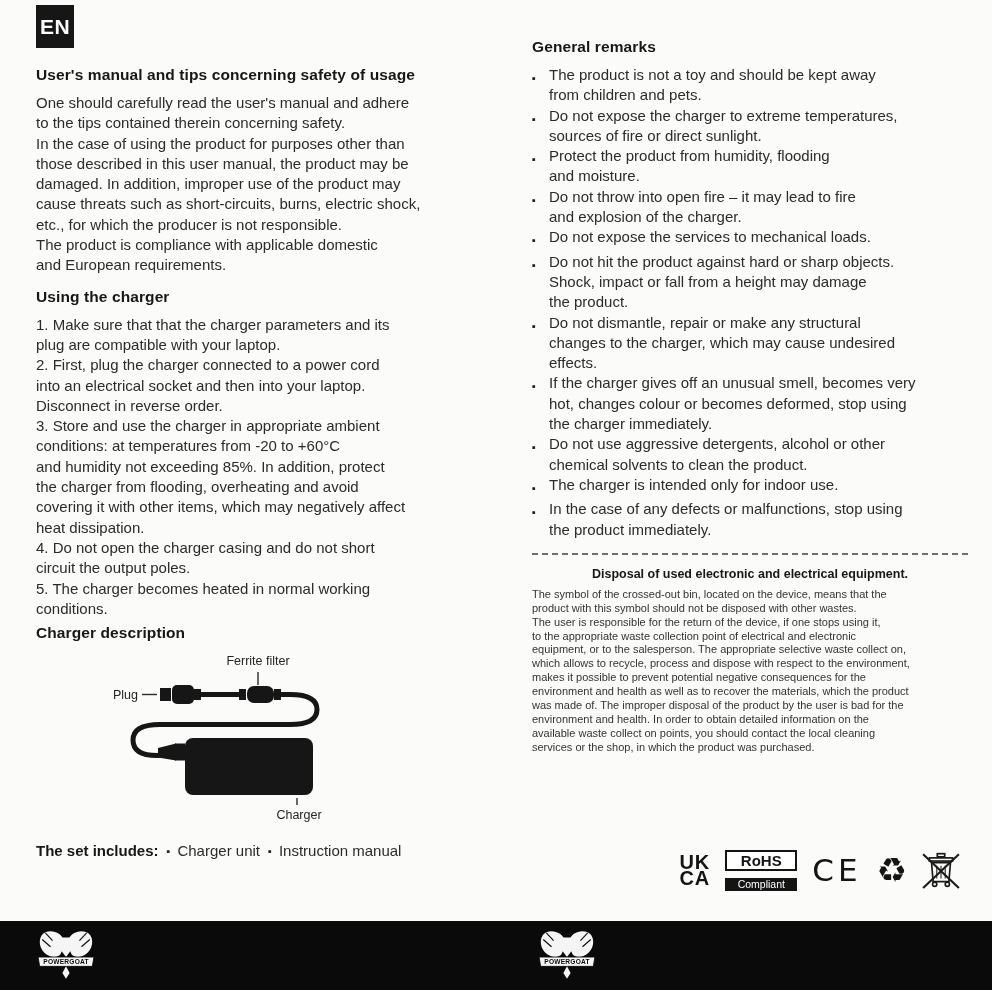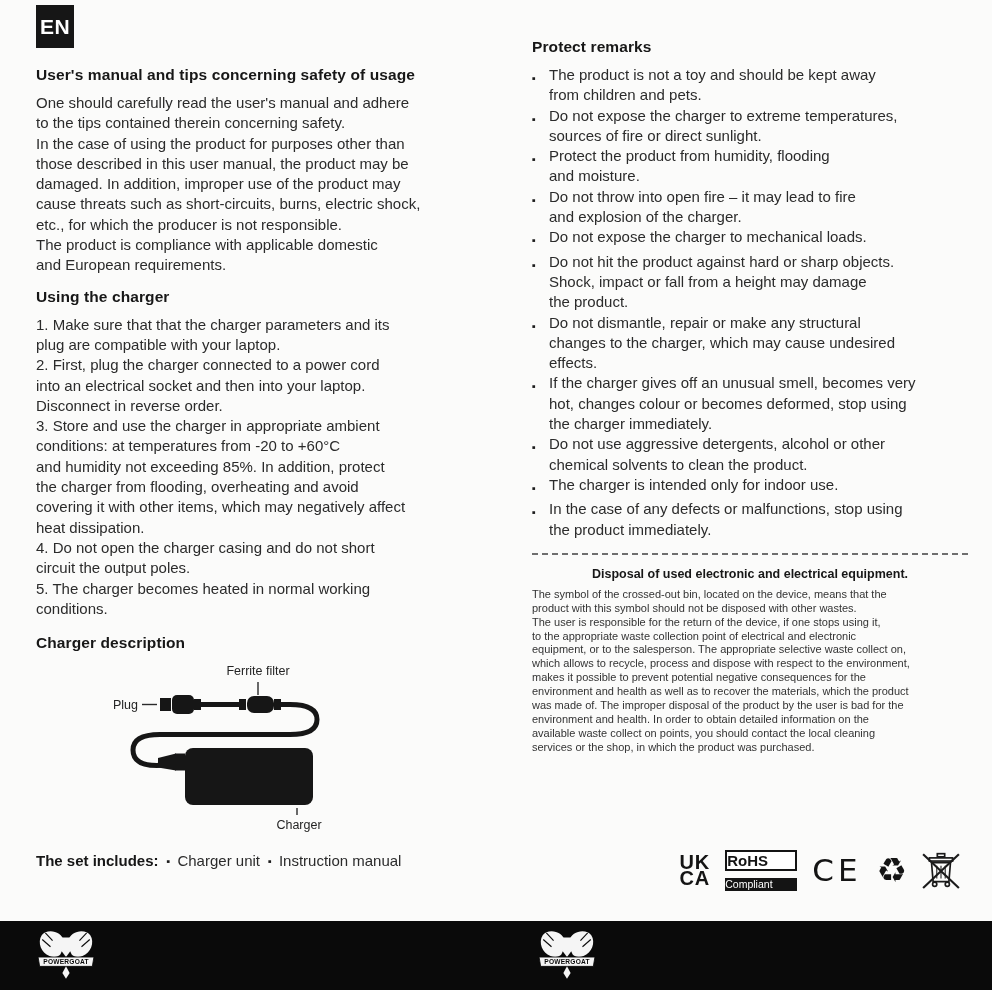--- a/index.html
+++ b/index.html
@@ -28,21 +28,21 @@
   .right-col{position:absolute;left:532px;top:38px;width:436px;}
 
   h2{
     font-size:15.5px;font-weight:bold;color:#171717;
     margin:0 0 9px 0;letter-spacing:.1px;
   }
   .body-text{font-size:15px;line-height:20.3px;color:#2b2b2b;}
   .intro{margin:0 0 9px 0;}
   .using-head{margin-top:12px;}
   .steps{margin:0;}
-  .charger-head{margin-top:15px;margin-bottom:0;}
+  .charger-head{margin-top:5px;margin-bottom:0;}
 
   
   .diagram{display:block;margin-top:2px;}
 
   
   .set-includes{
     margin-top:18px;font-size:15px;color:#2b2b2b;
     display:flex;align-items:baseline;gap:8px;
   }
   .set-includes .lbl{font-weight:bold;color:#171717;}
@@ -66,21 +66,21 @@
   }
   .disposal-text{font-size:11px;line-height:13.9px;color:#333;}
 
   
   .marks{
     position:absolute;left:532px;top:848px;width:436px;height:44px;
     display:flex;align-items:center;justify-content:flex-end;gap:15px;
     padding-right:8px;box-sizing:border-box;color:#141414;
   }
   .ukca{font-weight:800;font-size:20px;line-height:16px;letter-spacing:1px;text-align:center;}
-  .rohs{width:72px;text-align:left;}
+  .rohs{width:72px;text-align:center;}
   .rohs-top{border:2px solid #141414;font-weight:bold;font-size:15px;line-height:17px;background:#fff;}
   .rohs-bottom{background:#141414;color:#fff;font-size:10.5px;line-height:13px;margin-top:7px;}
   .ce{font-family:"DejaVu Sans", sans-serif;font-size:31px;letter-spacing:4px;font-weight:500;}
   .recycle{font-family:"DejaVu Sans", sans-serif;font-size:34px;line-height:34px;}
 
   
   .footer-bar{
     position:absolute;left:0;bottom:0;width:992px;height:69px;background:#0a0a0a;
   }
   .goat{position:absolute;top:6px;}
@@ -165,21 +165,21 @@
         <span>Charger unit</span>
       </span>
       <span class="inc-item">
         <span class="sq">▪</span>
         <span>Instruction manual</span>
       </span>
     </div>
   </div>
 
   <div class="right-col">
-    <h2>Protect remarks</h2>
+    <h2>General remarks</h2>
 
     <ul class="bullets">
       <li>
           <span class="sq">▪</span>
           <span class="pre">The product is not a toy and should be kept away
 from children and pets.</span>
         </li>
       <li>
           <span class="sq">▪</span>
           <span class="pre">Do not expose the charger to extreme temperatures,
@@ -190,21 +190,21 @@
           <span class="pre">Protect the product from humidity, flooding
 and moisture.</span>
         </li>
       <li>
           <span class="sq">▪</span>
           <span class="pre">Do not throw into open fire – it may lead to fire
 and explosion of the charger.</span>
         </li>
       <li>
           <span class="sq">▪</span>
-          <span class="pre">Do not expose the charger to mechanical loads.</span>
+          <span class="pre">Do not expose the services to mechanical loads.</span>
         </li>
       <li>
           <span class="sq">▪</span>
           <span class="pre">Do not hit the product against hard or sharp objects.
 Shock, impact or fall from a height may damage
 the product.</span>
         </li>
       <li>
           <span class="sq">▪</span>
           <span class="pre">Do not dismantle, repair or make any structural

